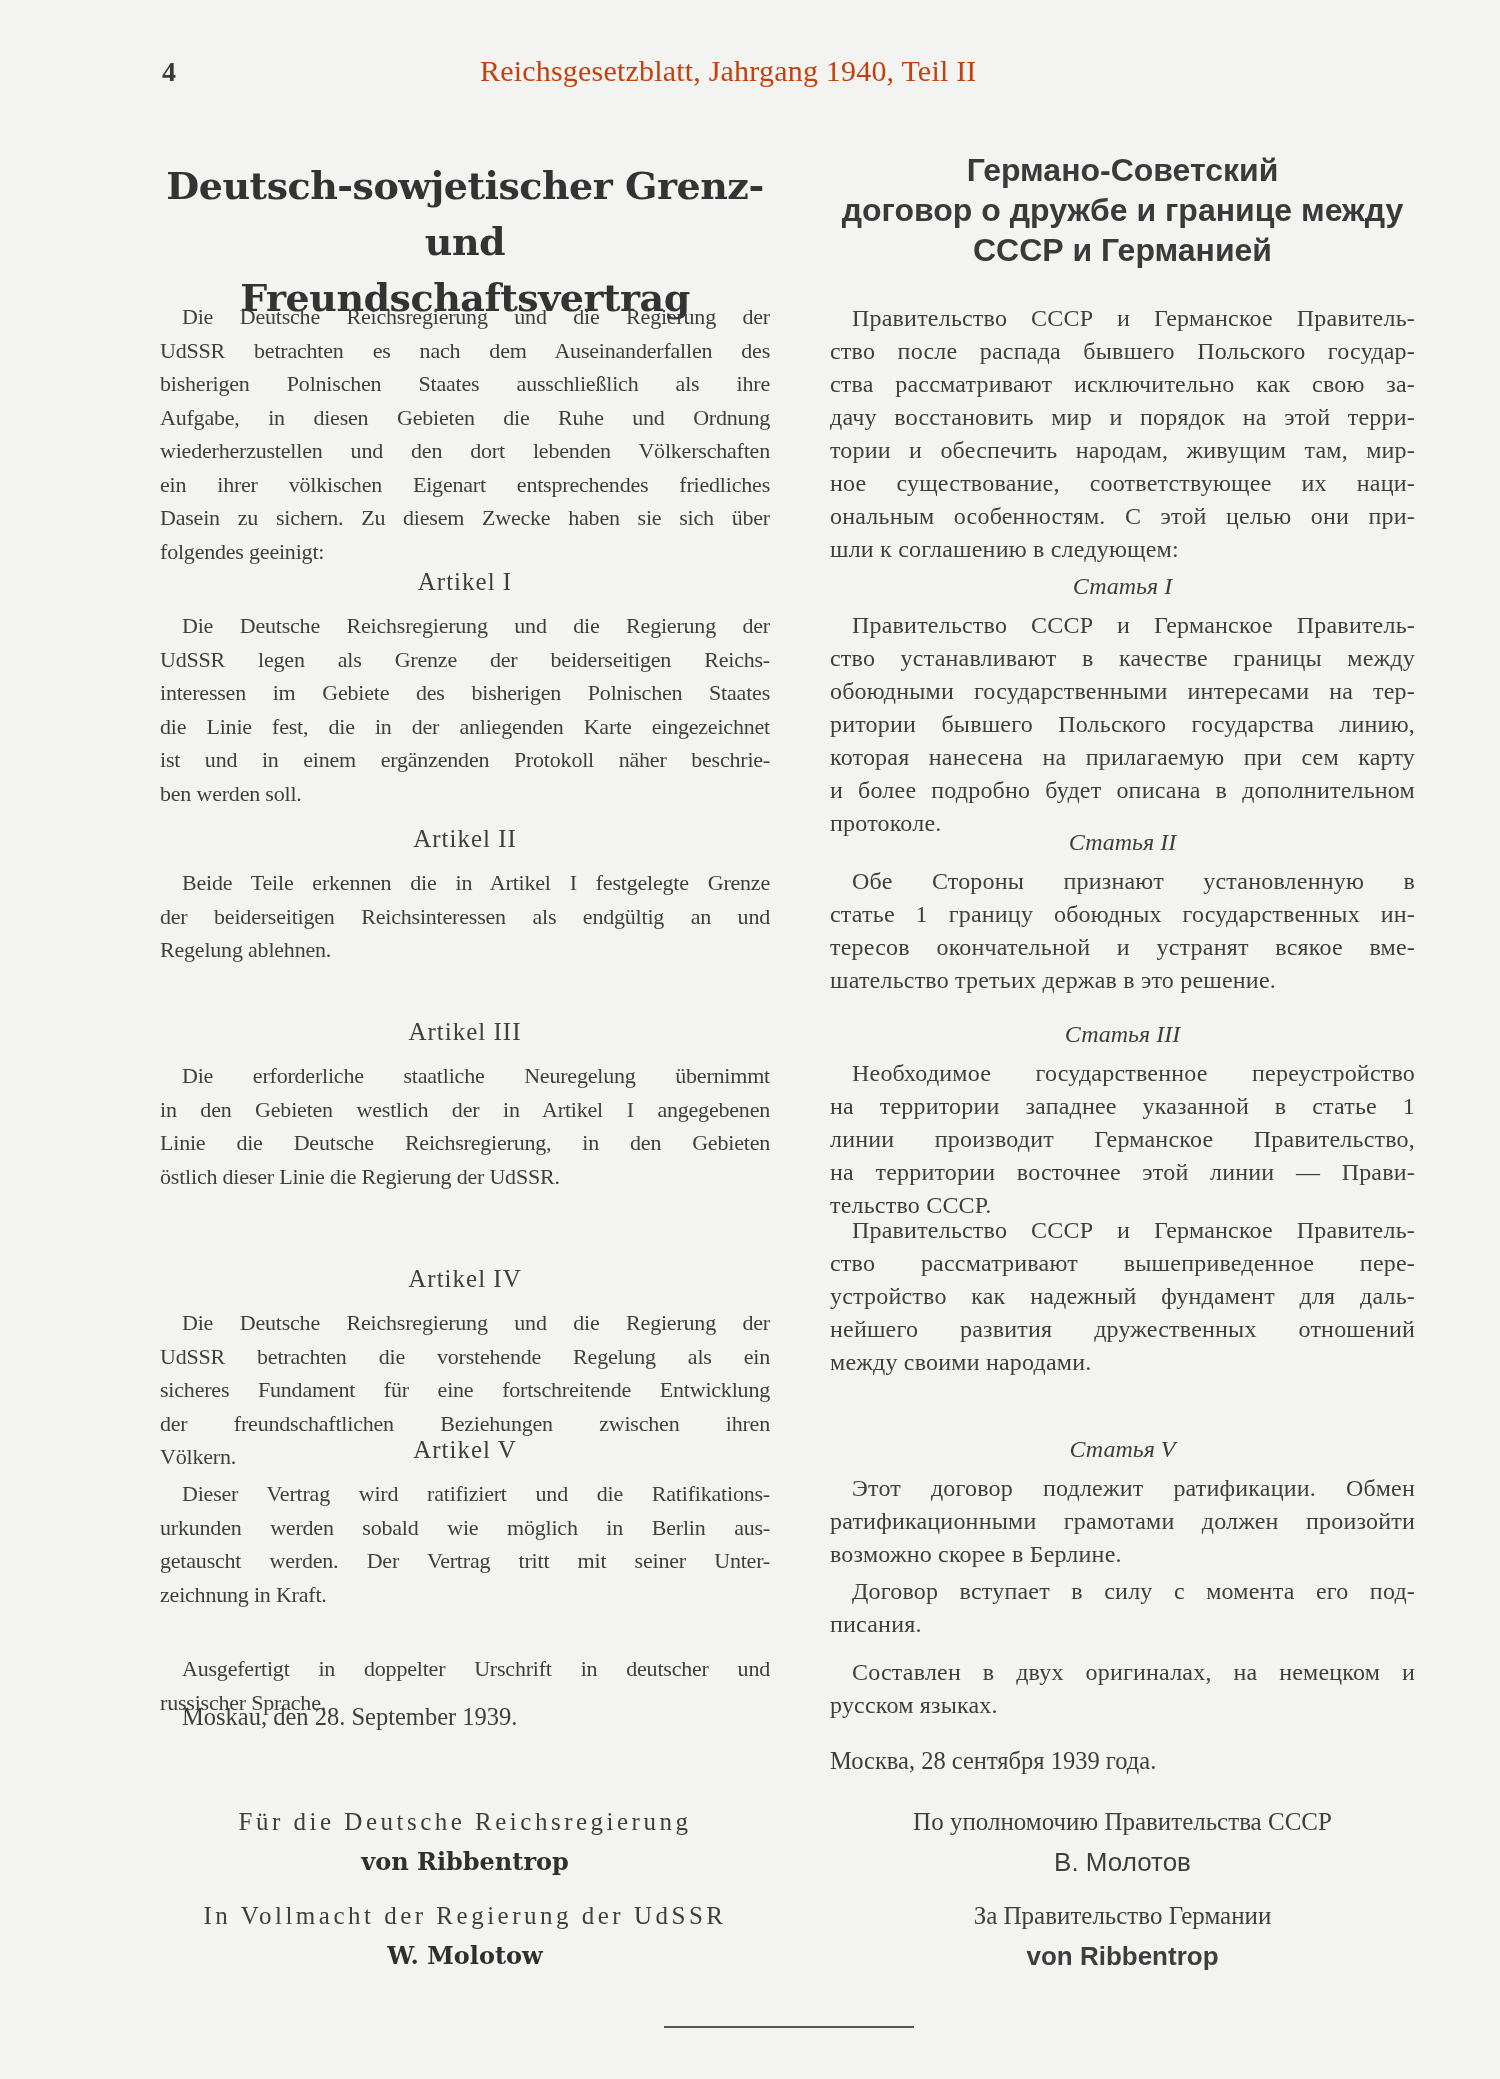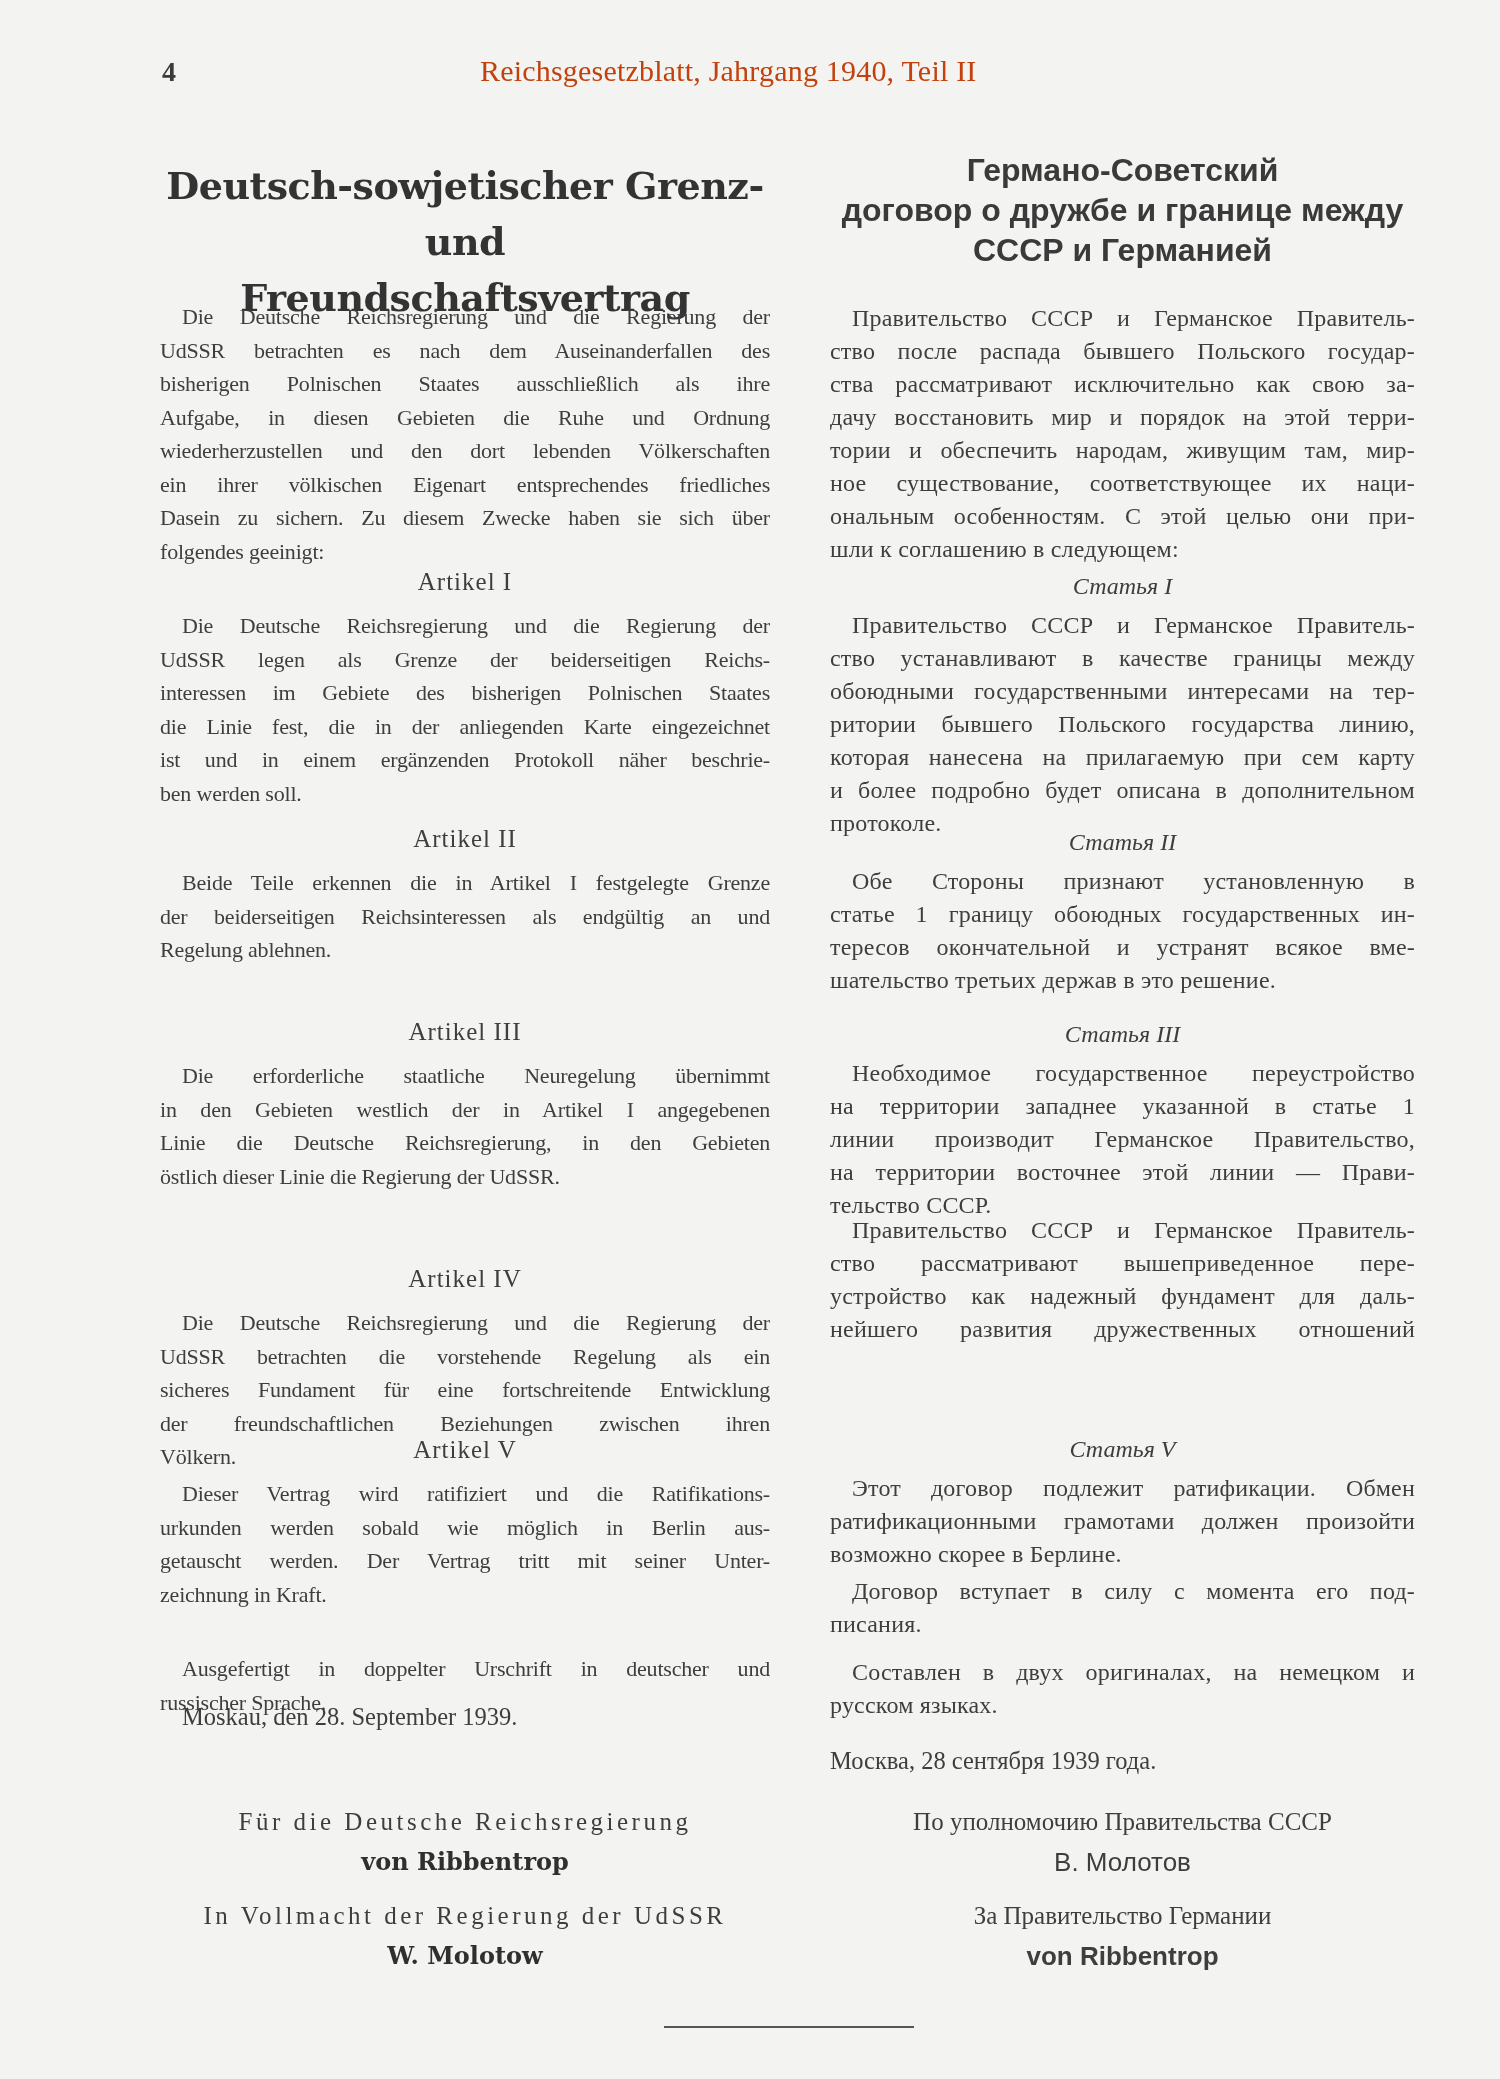--- a/index.html
+++ b/index.html
@@ -308,20 +308,21 @@
       <span class="line last">тельство СССР.</span>
     </div>
 </div>
 
 <div class="ru-block" style="left:830px; top:1214px;">
   <div class="para-ru">
       <span class="line first">Правительство СССР и Германское Правитель-</span>
       <span class="line">ство рассматривают вышеприведенное пере-</span>
       <span class="line">устройство как надежный фундамент для даль-</span>
       <span class="line">нейшего развития дружественных отношений</span>
+      <span class="line last">между своими народами.</span>
     </div>
 </div>
 
 <div class="ru-block" style="left:830px; top:1433px;">
   <div class="heading-ru" style="margin-top:0">Статья V</div>
   <div class="para-ru">
       <span class="line first">Этот договор подлежит ратификации. Обмен</span>
       <span class="line">ратификационными грамотами должен произойти</span>
       <span class="line last">возможно скорее в Берлине.</span>
     </div>

